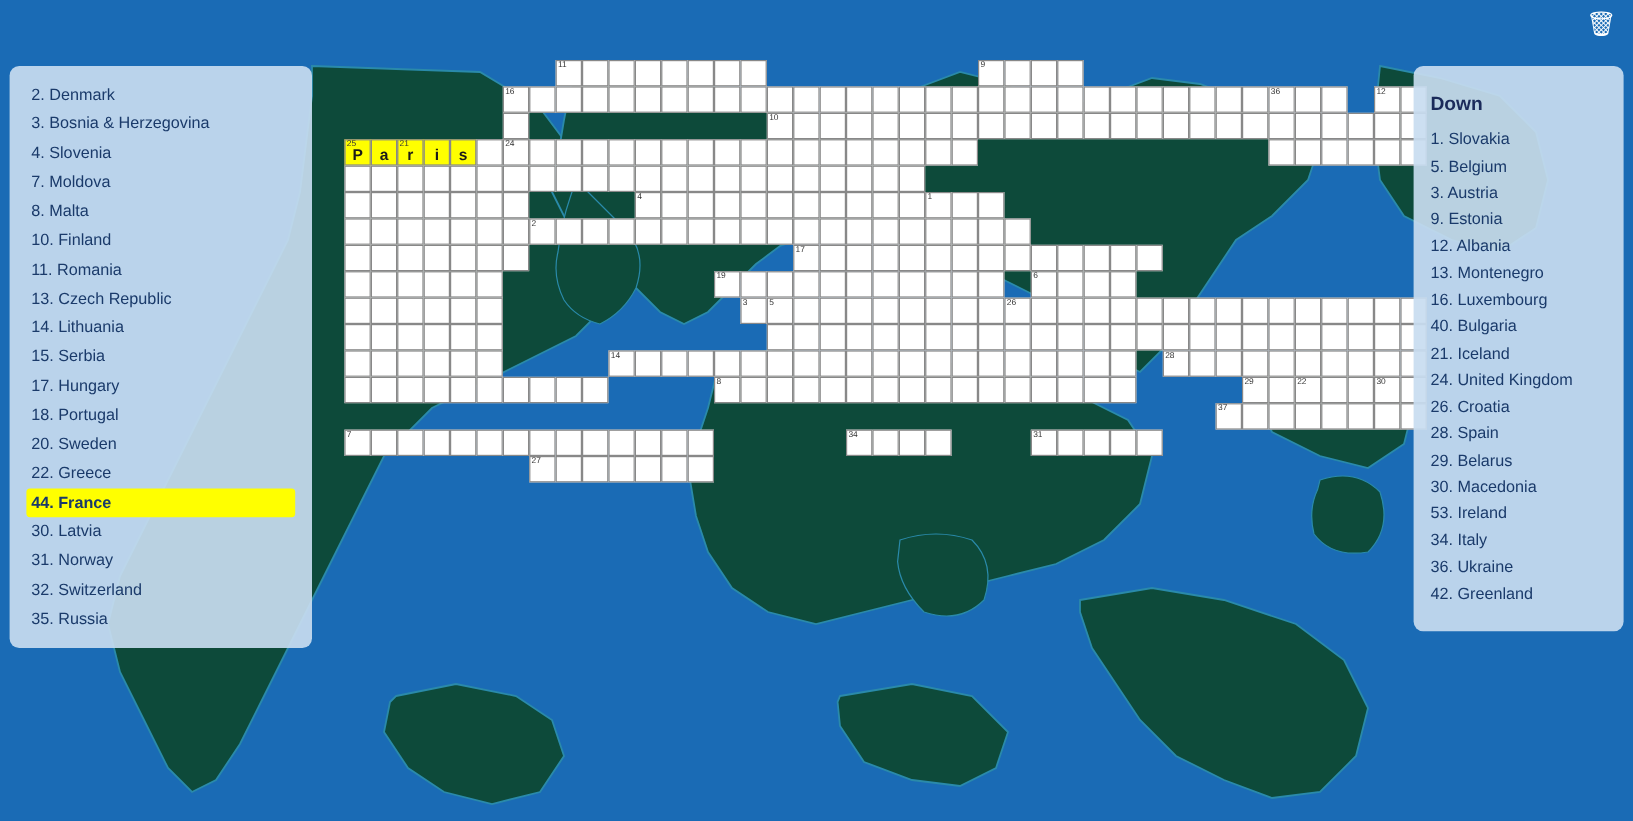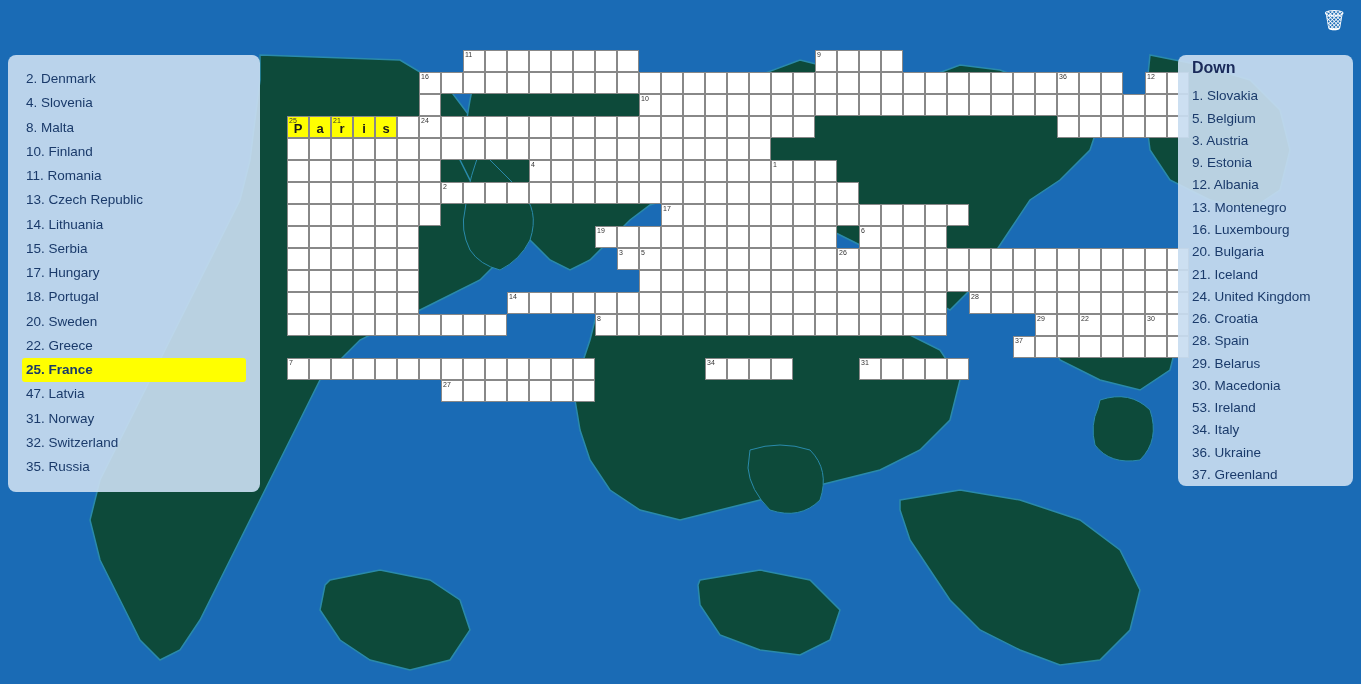--- a/index.html
+++ b/index.html
@@ -55,21 +55,21 @@
       font-weight: bold;
     }
 
     #right-panel {
       position: absolute;
       top: 55px;
       right: 8px;
       width: 175px;
       background: rgba(200, 220, 240, 0.92);
       border-radius: 8px;
-      padding: 0 14px;
+      padding: 20px 14px;
       font-size: 13.5px;
       color: #1a3a6a;
       line-height: 1.65;
       z-index: 10;
     }
 
     #right-panel .section-title {
       font-weight: bold;
       font-size: 16px;
       margin-bottom: 4px;
@@ -158,60 +158,62 @@
   <path d="M1100,400 Q1130,390 1150,410 Q1160,440 1140,460 Q1110,465 1095,445 Q1090,425 1098,408 Z" fill="#0d4a3a" stroke="#2a8aaa" stroke-width="1"></path>
 </svg>
 
 <div id="title">Name the Country's Capital</div>
 
 <div id="trash-icon">🗑</div>
 
 <div id="left-panel">
   <div id="across-clues-container">
       <div class="clue-item">2. Denmark</div>
+      <div class="clue-item">3. Bosnia &amp; Herzegovina</div>
       <div class="clue-item">4. Slovenia</div>
+      <div class="clue-item">7. Moldova</div>
       <div class="clue-item">8. Malta</div>
       <div class="clue-item">10. Finland</div>
       <div class="clue-item">11. Romania</div>
       <div class="clue-item">13. Czech Republic</div>
       <div class="clue-item">14. Lithuania</div>
       <div class="clue-item">15. Serbia</div>
       <div class="clue-item">17. Hungary</div>
       <div class="clue-item">18. Portugal</div>
       <div class="clue-item">20. Sweden</div>
       <div class="clue-item">22. Greece</div>
-      <div class="clue-item active">25. France</div>
-      <div class="clue-item">47. Latvia</div>
+      <div class="clue-item active">44. France</div>
+      <div class="clue-item">30. Latvia</div>
       <div class="clue-item">31. Norway</div>
       <div class="clue-item">32. Switzerland</div>
       <div class="clue-item">35. Russia</div>
     </div>
 </div>
 
 <div id="right-panel">
   <div class="section-title">Down</div>
   <div id="down-clues-container">
       <div class="clue-item">1. Slovakia</div>
       <div class="clue-item">5. Belgium</div>
       <div class="clue-item">3. Austria</div>
       <div class="clue-item">9. Estonia</div>
       <div class="clue-item">12. Albania</div>
       <div class="clue-item">13. Montenegro</div>
       <div class="clue-item">16. Luxembourg</div>
-      <div class="clue-item">20. Bulgaria</div>
+      <div class="clue-item">40. Bulgaria</div>
       <div class="clue-item">21. Iceland</div>
       <div class="clue-item">24. United Kingdom</div>
       <div class="clue-item">26. Croatia</div>
       <div class="clue-item">28. Spain</div>
       <div class="clue-item">29. Belarus</div>
       <div class="clue-item">30. Macedonia</div>
       <div class="clue-item">53. Ireland</div>
       <div class="clue-item">34. Italy</div>
       <div class="clue-item">36. Ukraine</div>
-      <div class="clue-item">37. Greenland</div>
+      <div class="clue-item">42. Greenland</div>
     </div>
 </div>
 
 <div id="grid-wrapper">
     <div class="grid-cell" style="left: 198px; top: 0px;">
       <span class="cell-number">11</span>
     </div>
     <div class="grid-cell" style="left: 220px; top: 0px;"></div>
     <div class="grid-cell" style="left: 242px; top: 0px;"></div>
     <div class="grid-cell" style="left: 264px; top: 0px;"></div>

